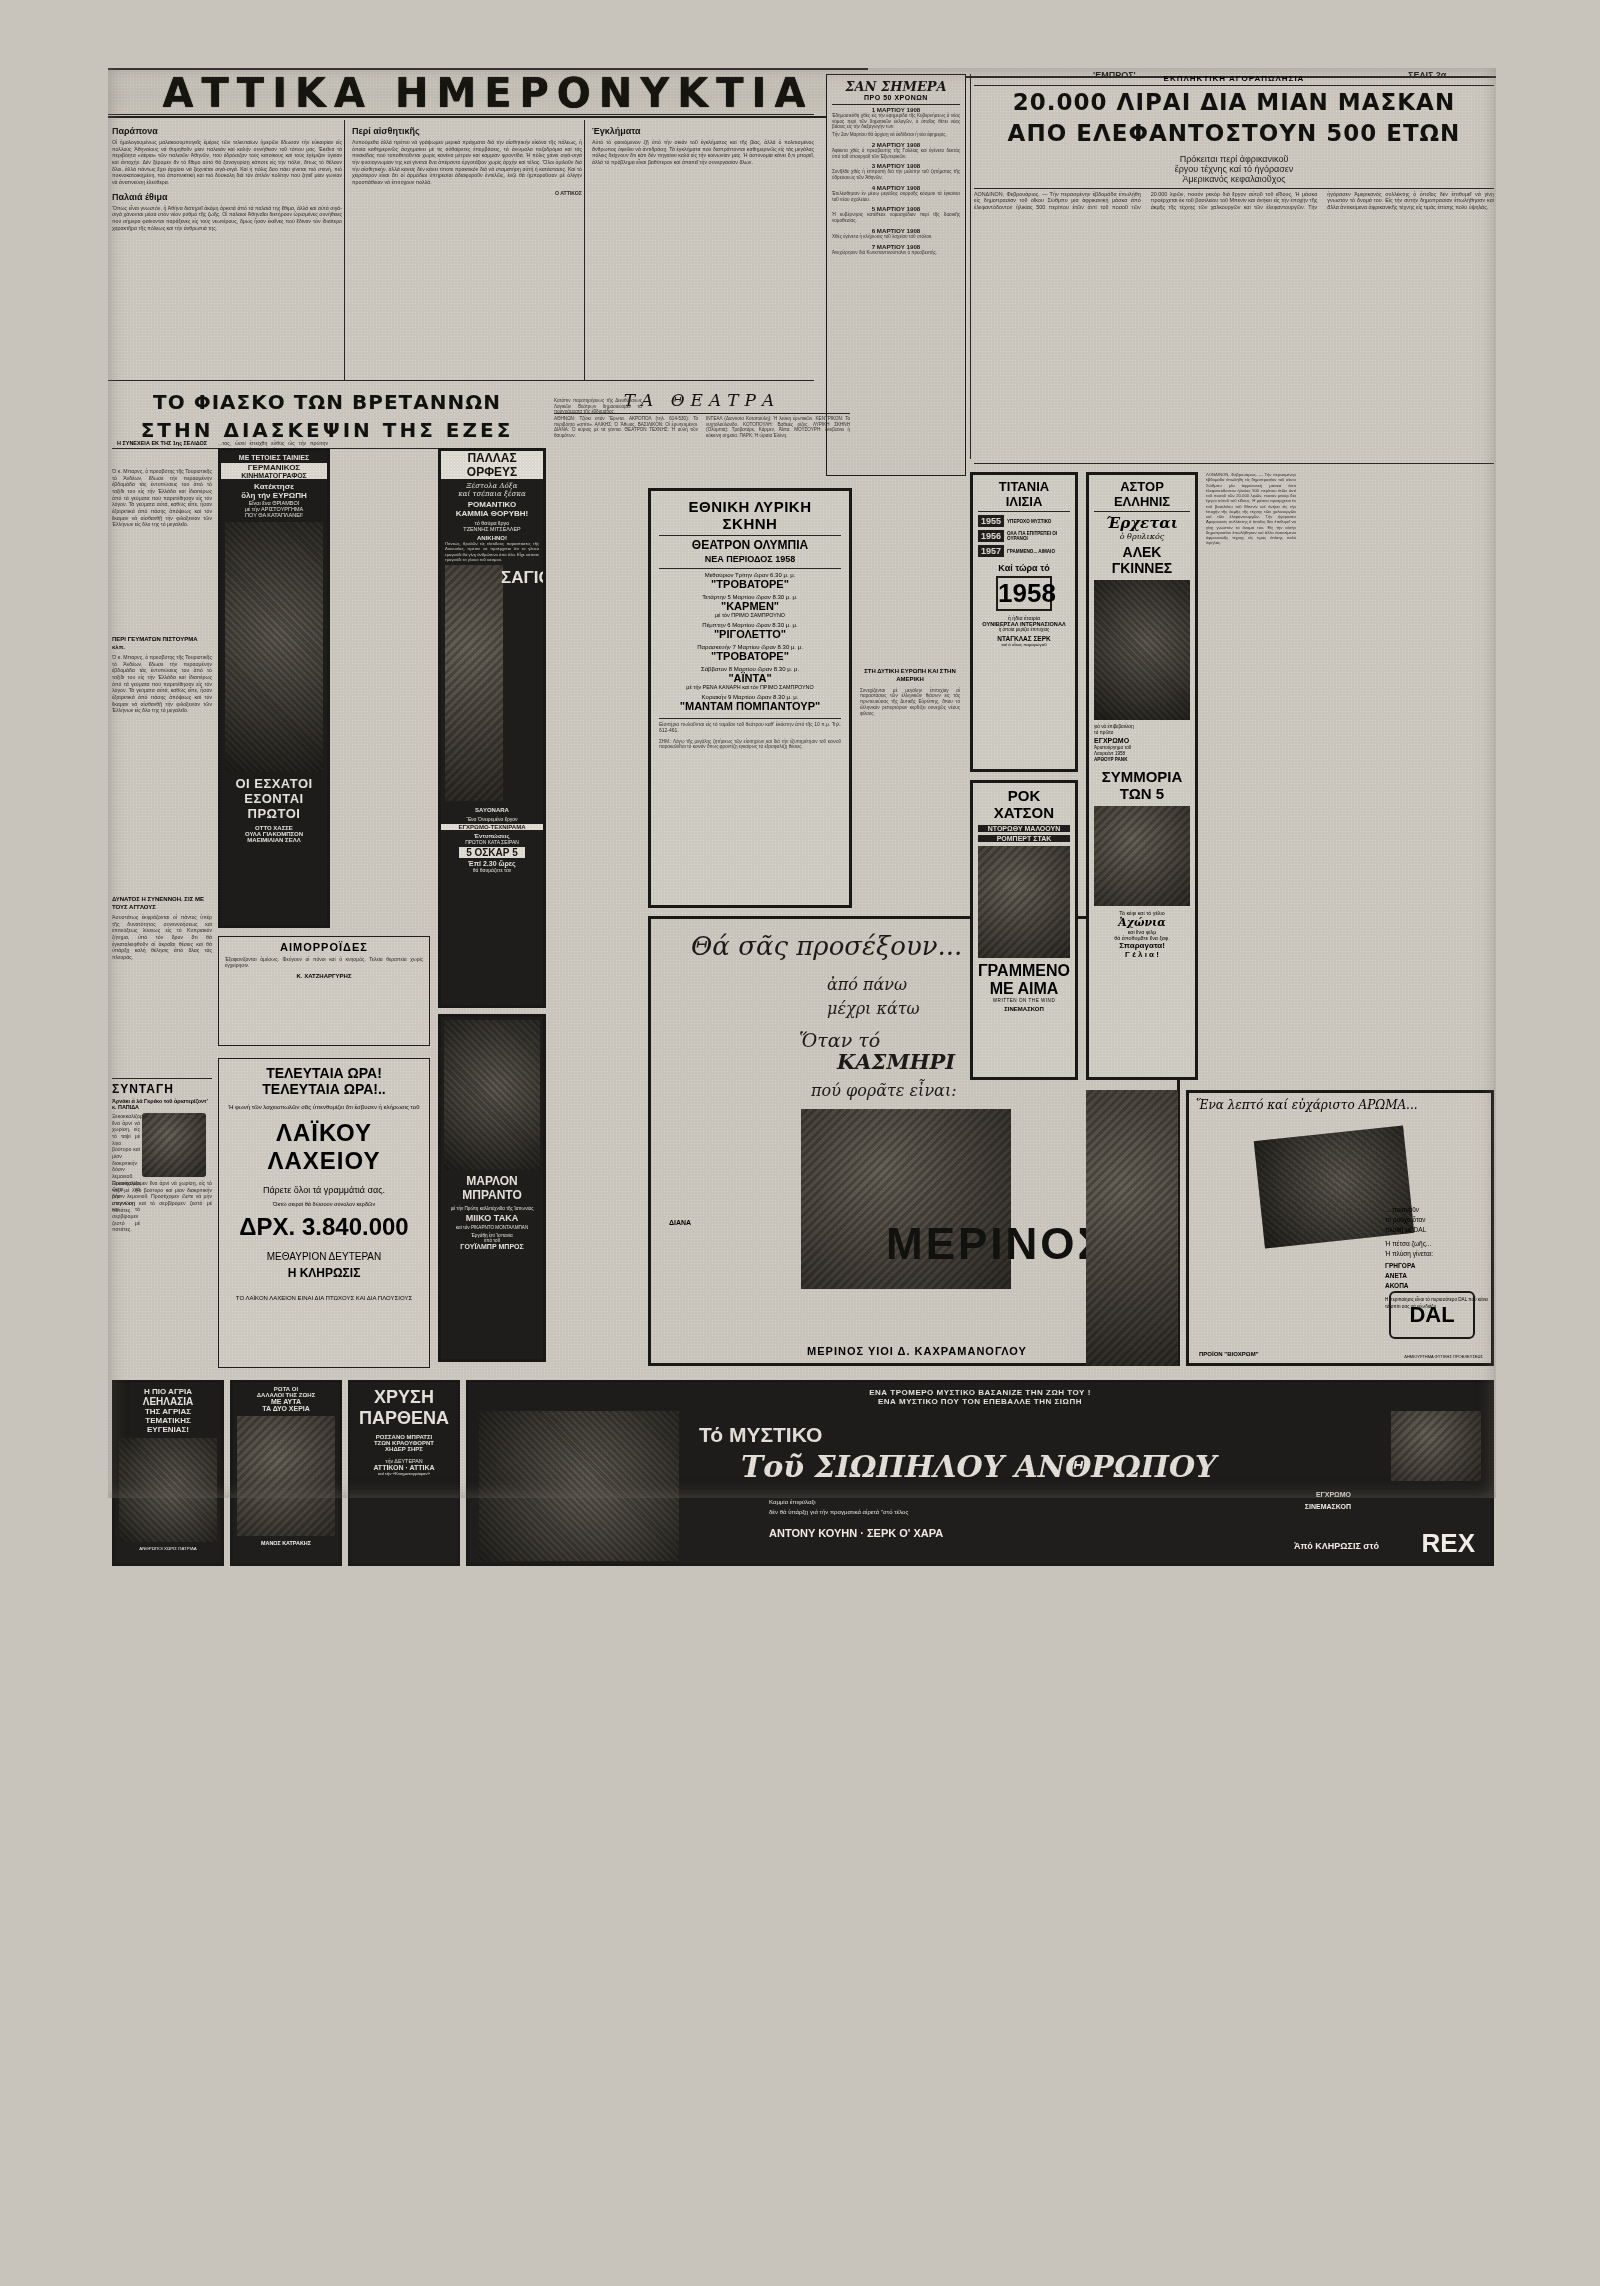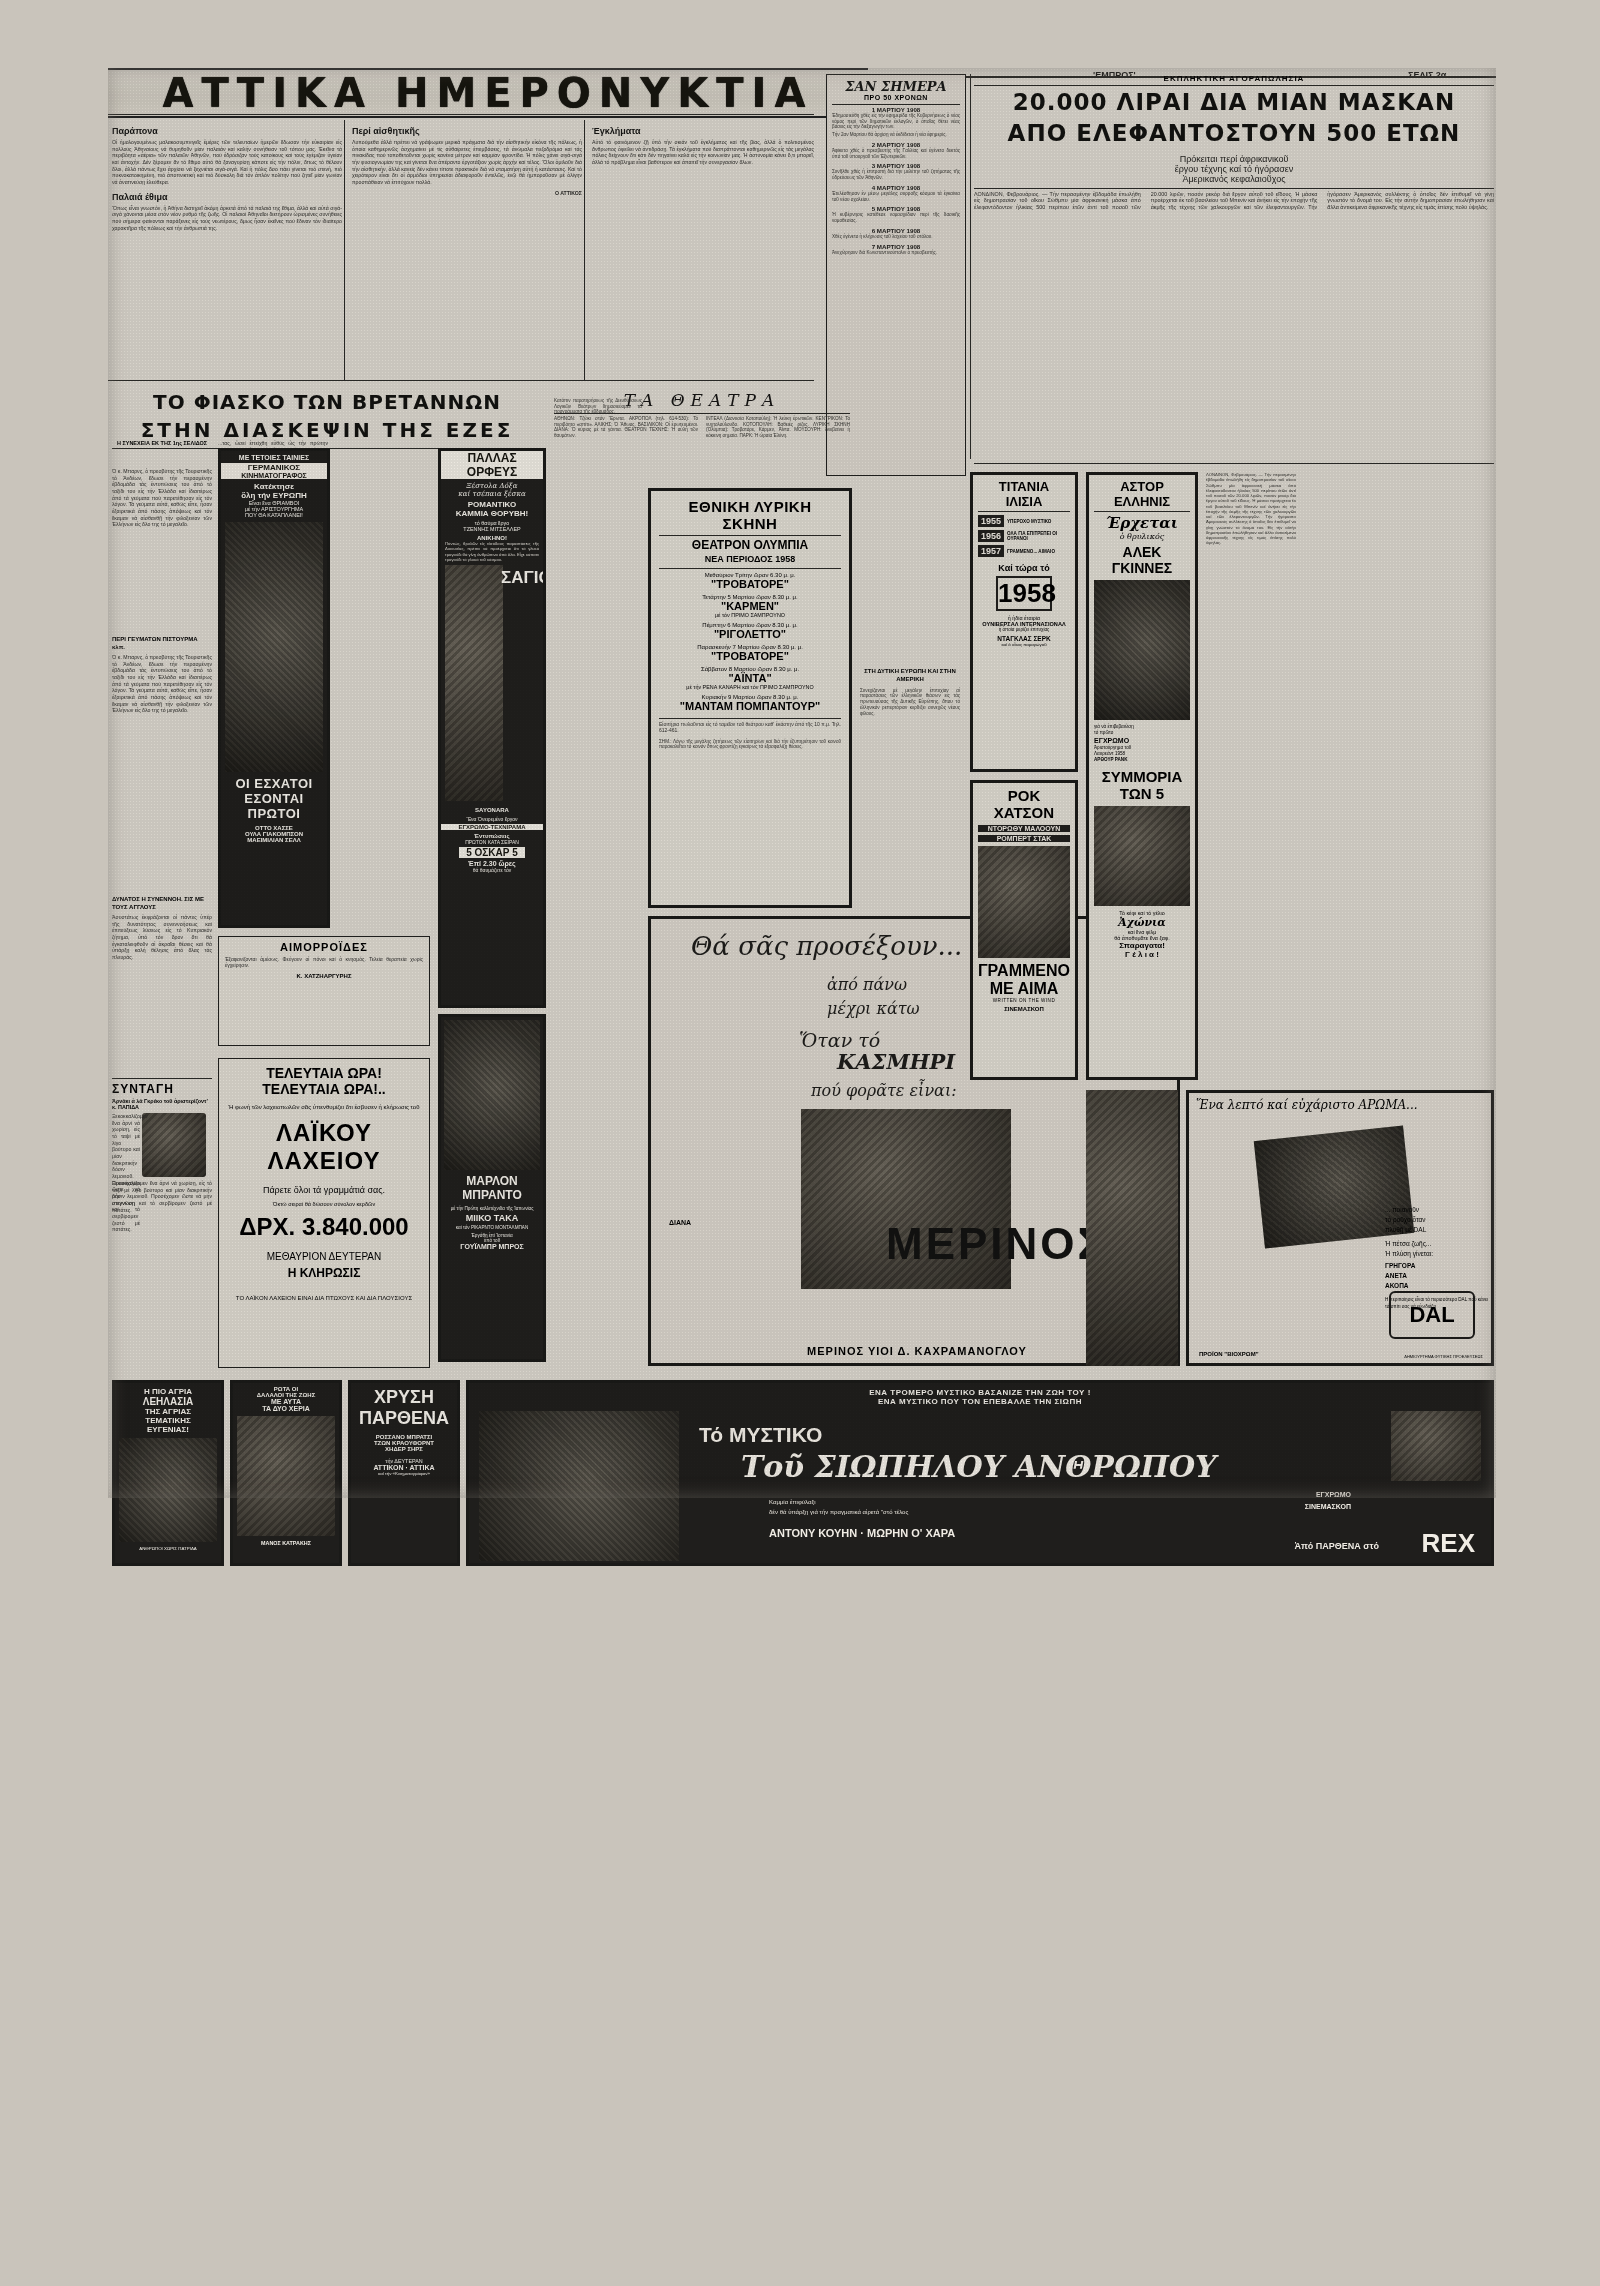--- a/index.html
+++ b/index.html
@@ -401,24 +401,24 @@
     </div>
 
     <div class="blk bdr2" style="left:358px;top:1312px;width:1028px;height:186px;background:#1f1e1c;overflow:hidden;">
       <div class="ctr white" style="font-size:8px;font-weight:bold;margin-top:5px;letter-spacing:.5px;">ΕΝΑ ΤΡΟΜΕΡΟ ΜΥΣΤΙΚΟ ΒΑΣΑΝΙΖΕ ΤΗΝ ΖΩΗ ΤΟΥ !</div>
       <div class="ctr white" style="font-size:8px;font-weight:bold;letter-spacing:.5px;">ΕΝΑ ΜΥΣΤΙΚΟ ΠΟΥ ΤΟΝ ΕΠΕΒΑΛΛΕ ΤΗΝ ΣΙΩΠΗ</div>
       <div class="blk photo2" style="left:10px;top:28px;width:200px;height:150px;"></div>
       <div style="position:absolute;left:230px;top:40px;font-size:21px;font-weight:bold;color:#f0ece4;">Τό ΜΥΣΤΙΚΟ</div>
       <div class="scriptish" style="position:absolute;left:272px;top:66px;font-size:30px;font-weight:bold;color:#f0ece4;">Τοῦ ΣΙΩΠΗΛΟΥ ΑΝΘΡΩΠΟΥ</div>
       <div style="position:absolute;left:300px;top:116px;font-size:6px;color:#e6e2da;">Καμμία ἐπιφύλαξι</div>
       <div style="position:absolute;left:300px;top:126px;font-size:6px;color:#e6e2da;">δέν θά ὑπάρξῃ γιά τήν πραγματικά αἱρετά "στό τέλος</div>
-      <div style="position:absolute;left:300px;top:144px;font-size:11px;font-weight:bold;color:#f0ece4;">ΑΝΤΟΝΥ ΚΟΥΗΝ · ΜΩΡΗΝ Ο' ΧΑΡΑ</div>
+      <div style="position:absolute;left:300px;top:144px;font-size:11px;font-weight:bold;color:#f0ece4;">ΑΝΤΟΝΥ ΚΟΥΗΝ · ΣΕΡΚ Ο' ΧΑΡΑ</div>
       <div style="position:absolute;right:140px;top:108px;font-size:7px;font-weight:bold;color:#f0ece4;">ΕΓΧΡΩΜΟ</div>
       <div style="position:absolute;right:140px;top:120px;font-size:7px;font-weight:bold;color:#f0ece4;">ΣΙΝΕΜΑΣΚΟΠ</div>
-      <div style="position:absolute;right:112px;bottom:12px;font-size:9px;font-weight:bold;color:#f0ece4;">Ἀπό ΠΑΡΘΕΝΑ στό</div>
+      <div style="position:absolute;right:112px;bottom:12px;font-size:9px;font-weight:bold;color:#f0ece4;">Ἀπό ΚΛΗΡΩΣΙΣ στό</div>
       <div style="position:absolute;right:16px;bottom:4px;font-size:26px;font-weight:bold;color:#f0ece4;">REX</div>
       <div class="blk photo" style="right:10px;top:28px;width:90px;height:70px;"></div>
     </div>
 
     <div class="ovl grain"></div>
     <div class="ovl fadeedge"></div>
   </div>
 </div>
 
 </body></html>

